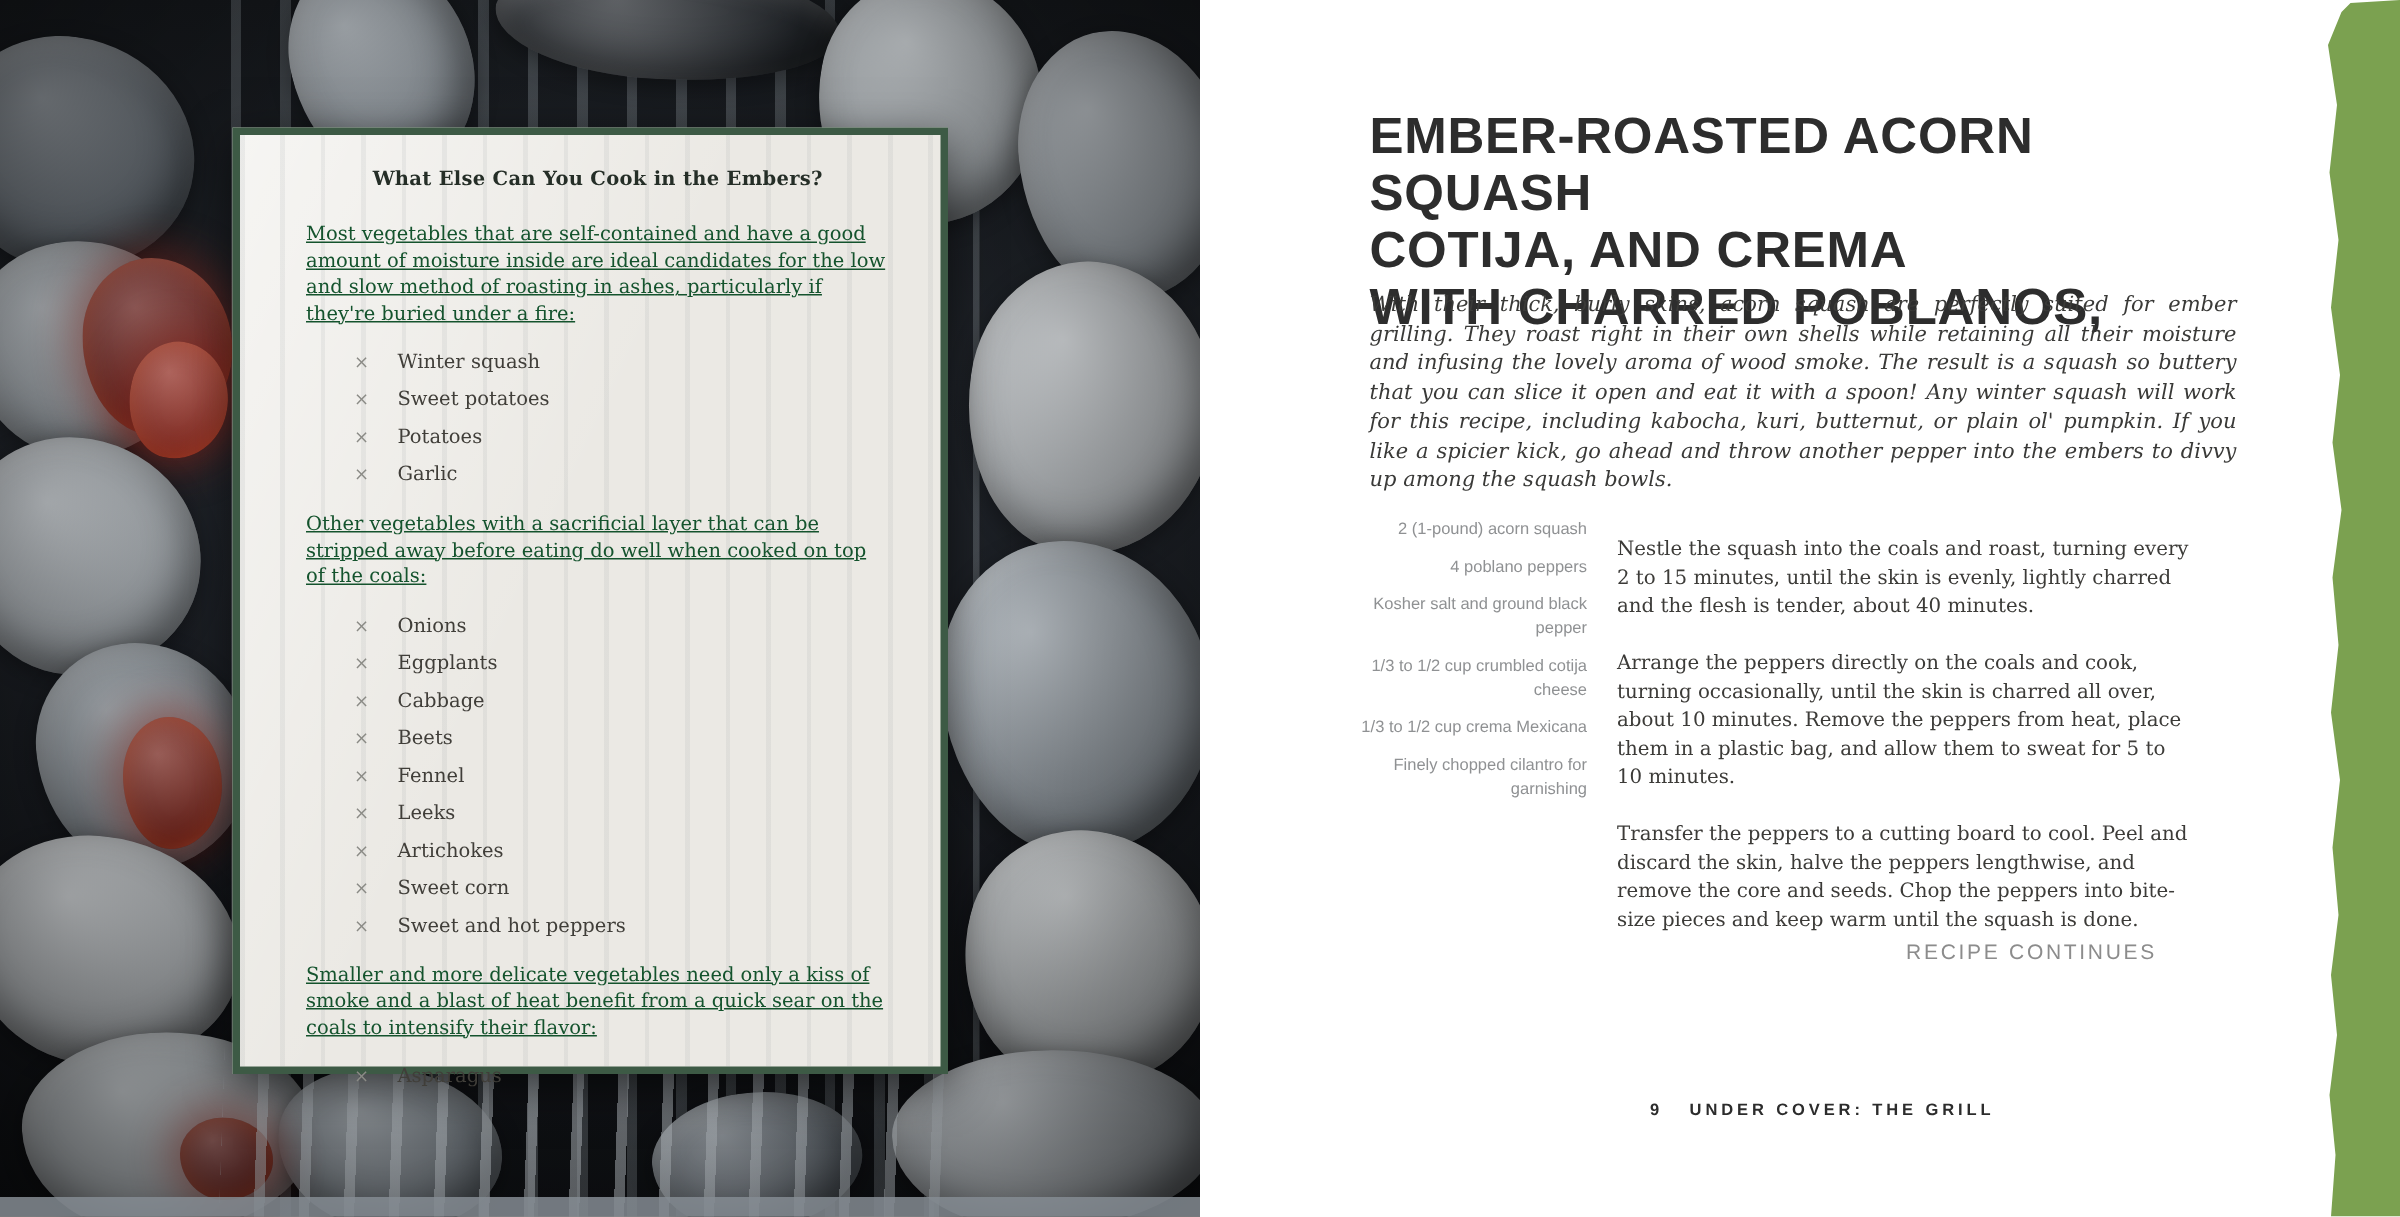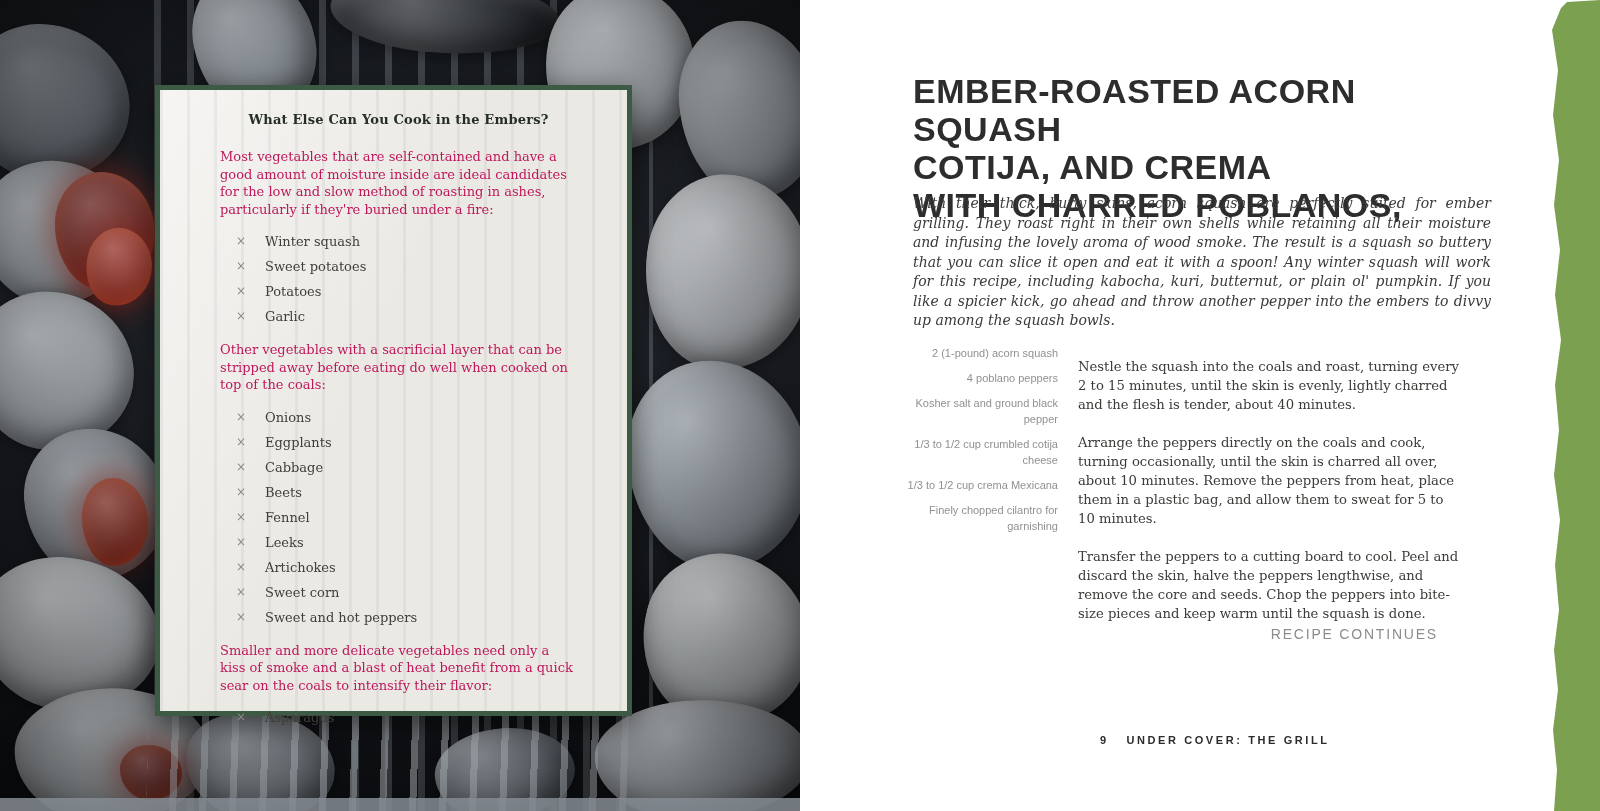--- a/index.html
+++ b/index.html
@@ -45,21 +45,21 @@
     content:""; position:absolute; inset:0; pointer-events:none;
     background:
       repeating-linear-gradient(90deg, rgba(108,118,124,0.09) 0 3px, rgba(255,255,255,0) 3px 27px),
       linear-gradient(115deg, rgba(255,255,255,0.55) 0%, rgba(255,255,255,0) 45%);
   }
   .card-inner { position:relative; padding:14px 34px 0 44px; }
   .card-title {
     font-size:13px; font-weight:bold; text-align:center; color:#252e27;
     margin:8px 0 21px; letter-spacing:0.2px;
   }
-  .card-p { font-size:13px; line-height:17.5px; color:#be185d; margin:0 16px 15px; }
+  .card-p { font-size:13px; line-height:17.5px; color:#14532d; margin:0 0 15px;text-decoration:underline; }
   .card-list { list-style:none; margin:0 0 16px; padding:0; }
   .card-list li { display:flex; margin:0 0 8px; font-size:13px; line-height:17px; color:#403e39; }
   .card-list .bullet { width:29px; margin-left:32px; color:#8b8b86; font-size:12px; flex:none; }
 
   
   .rp { position:absolute; left:800px; top:0; width:800px; height:811px; background:#ffffff; }
   .green-edge { position:absolute; right:0; top:0; width:60px; height:811px; }
 
   .rp-title {
     position:absolute; left:113px; top:72px; width:600px;

